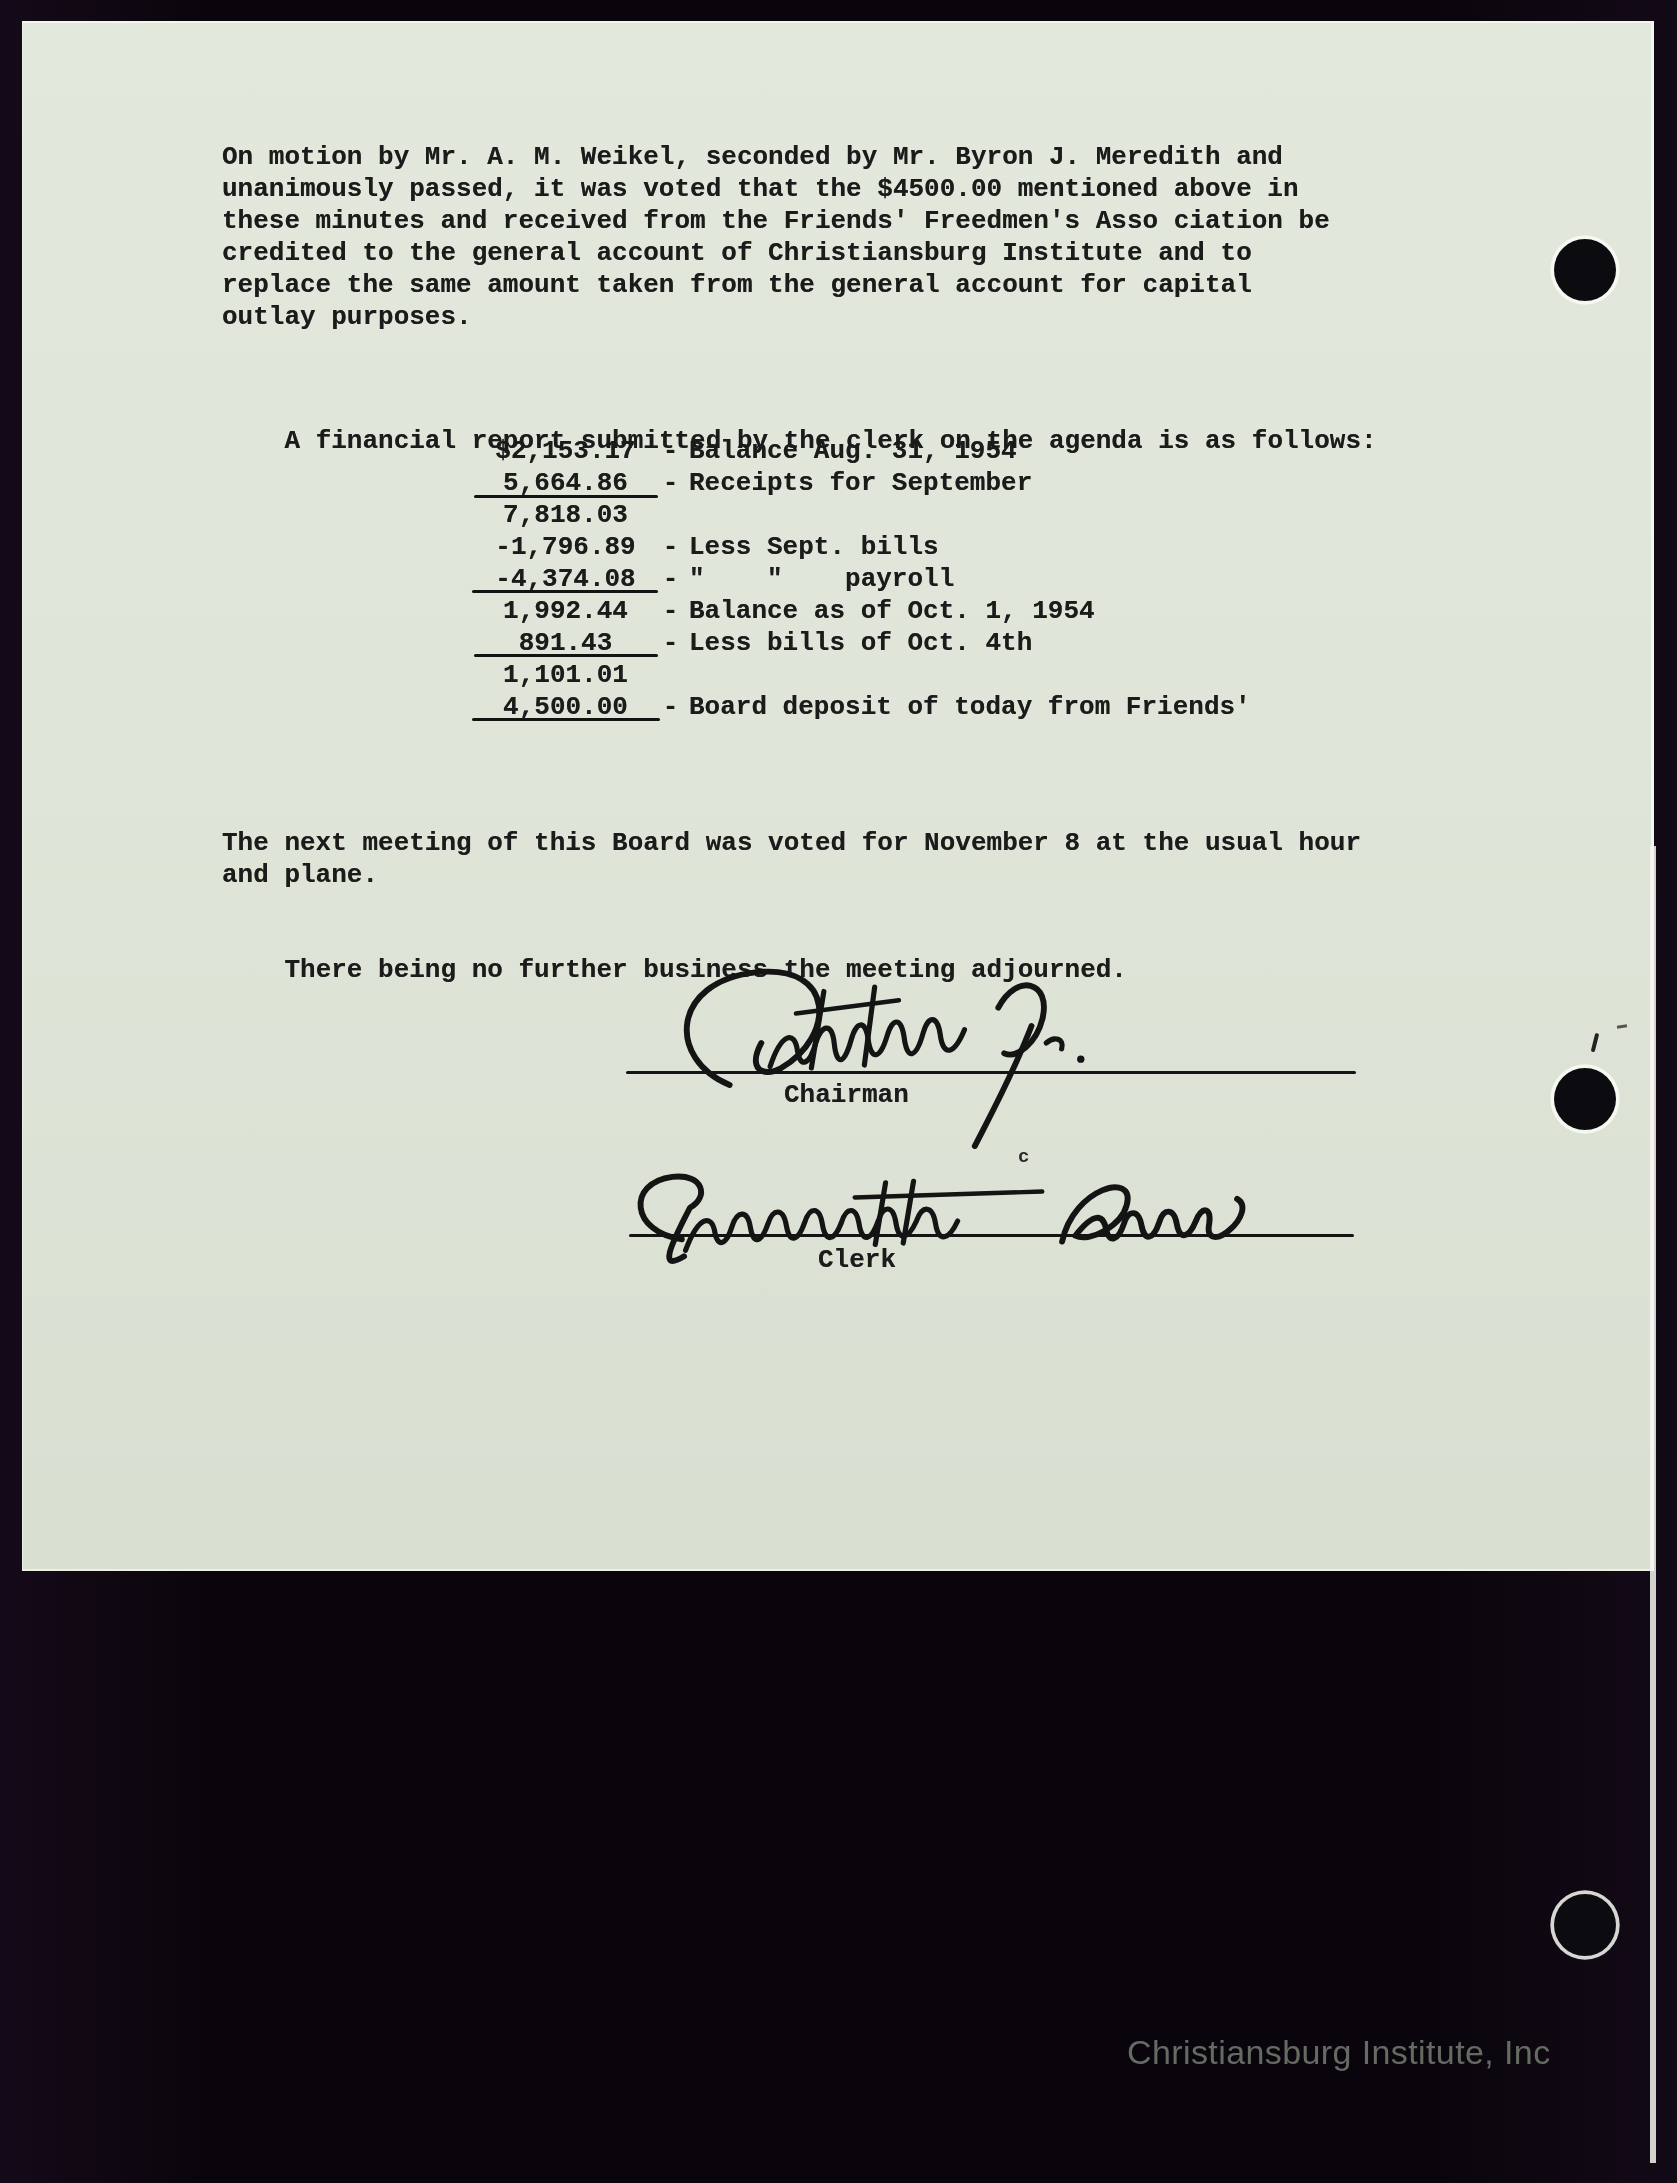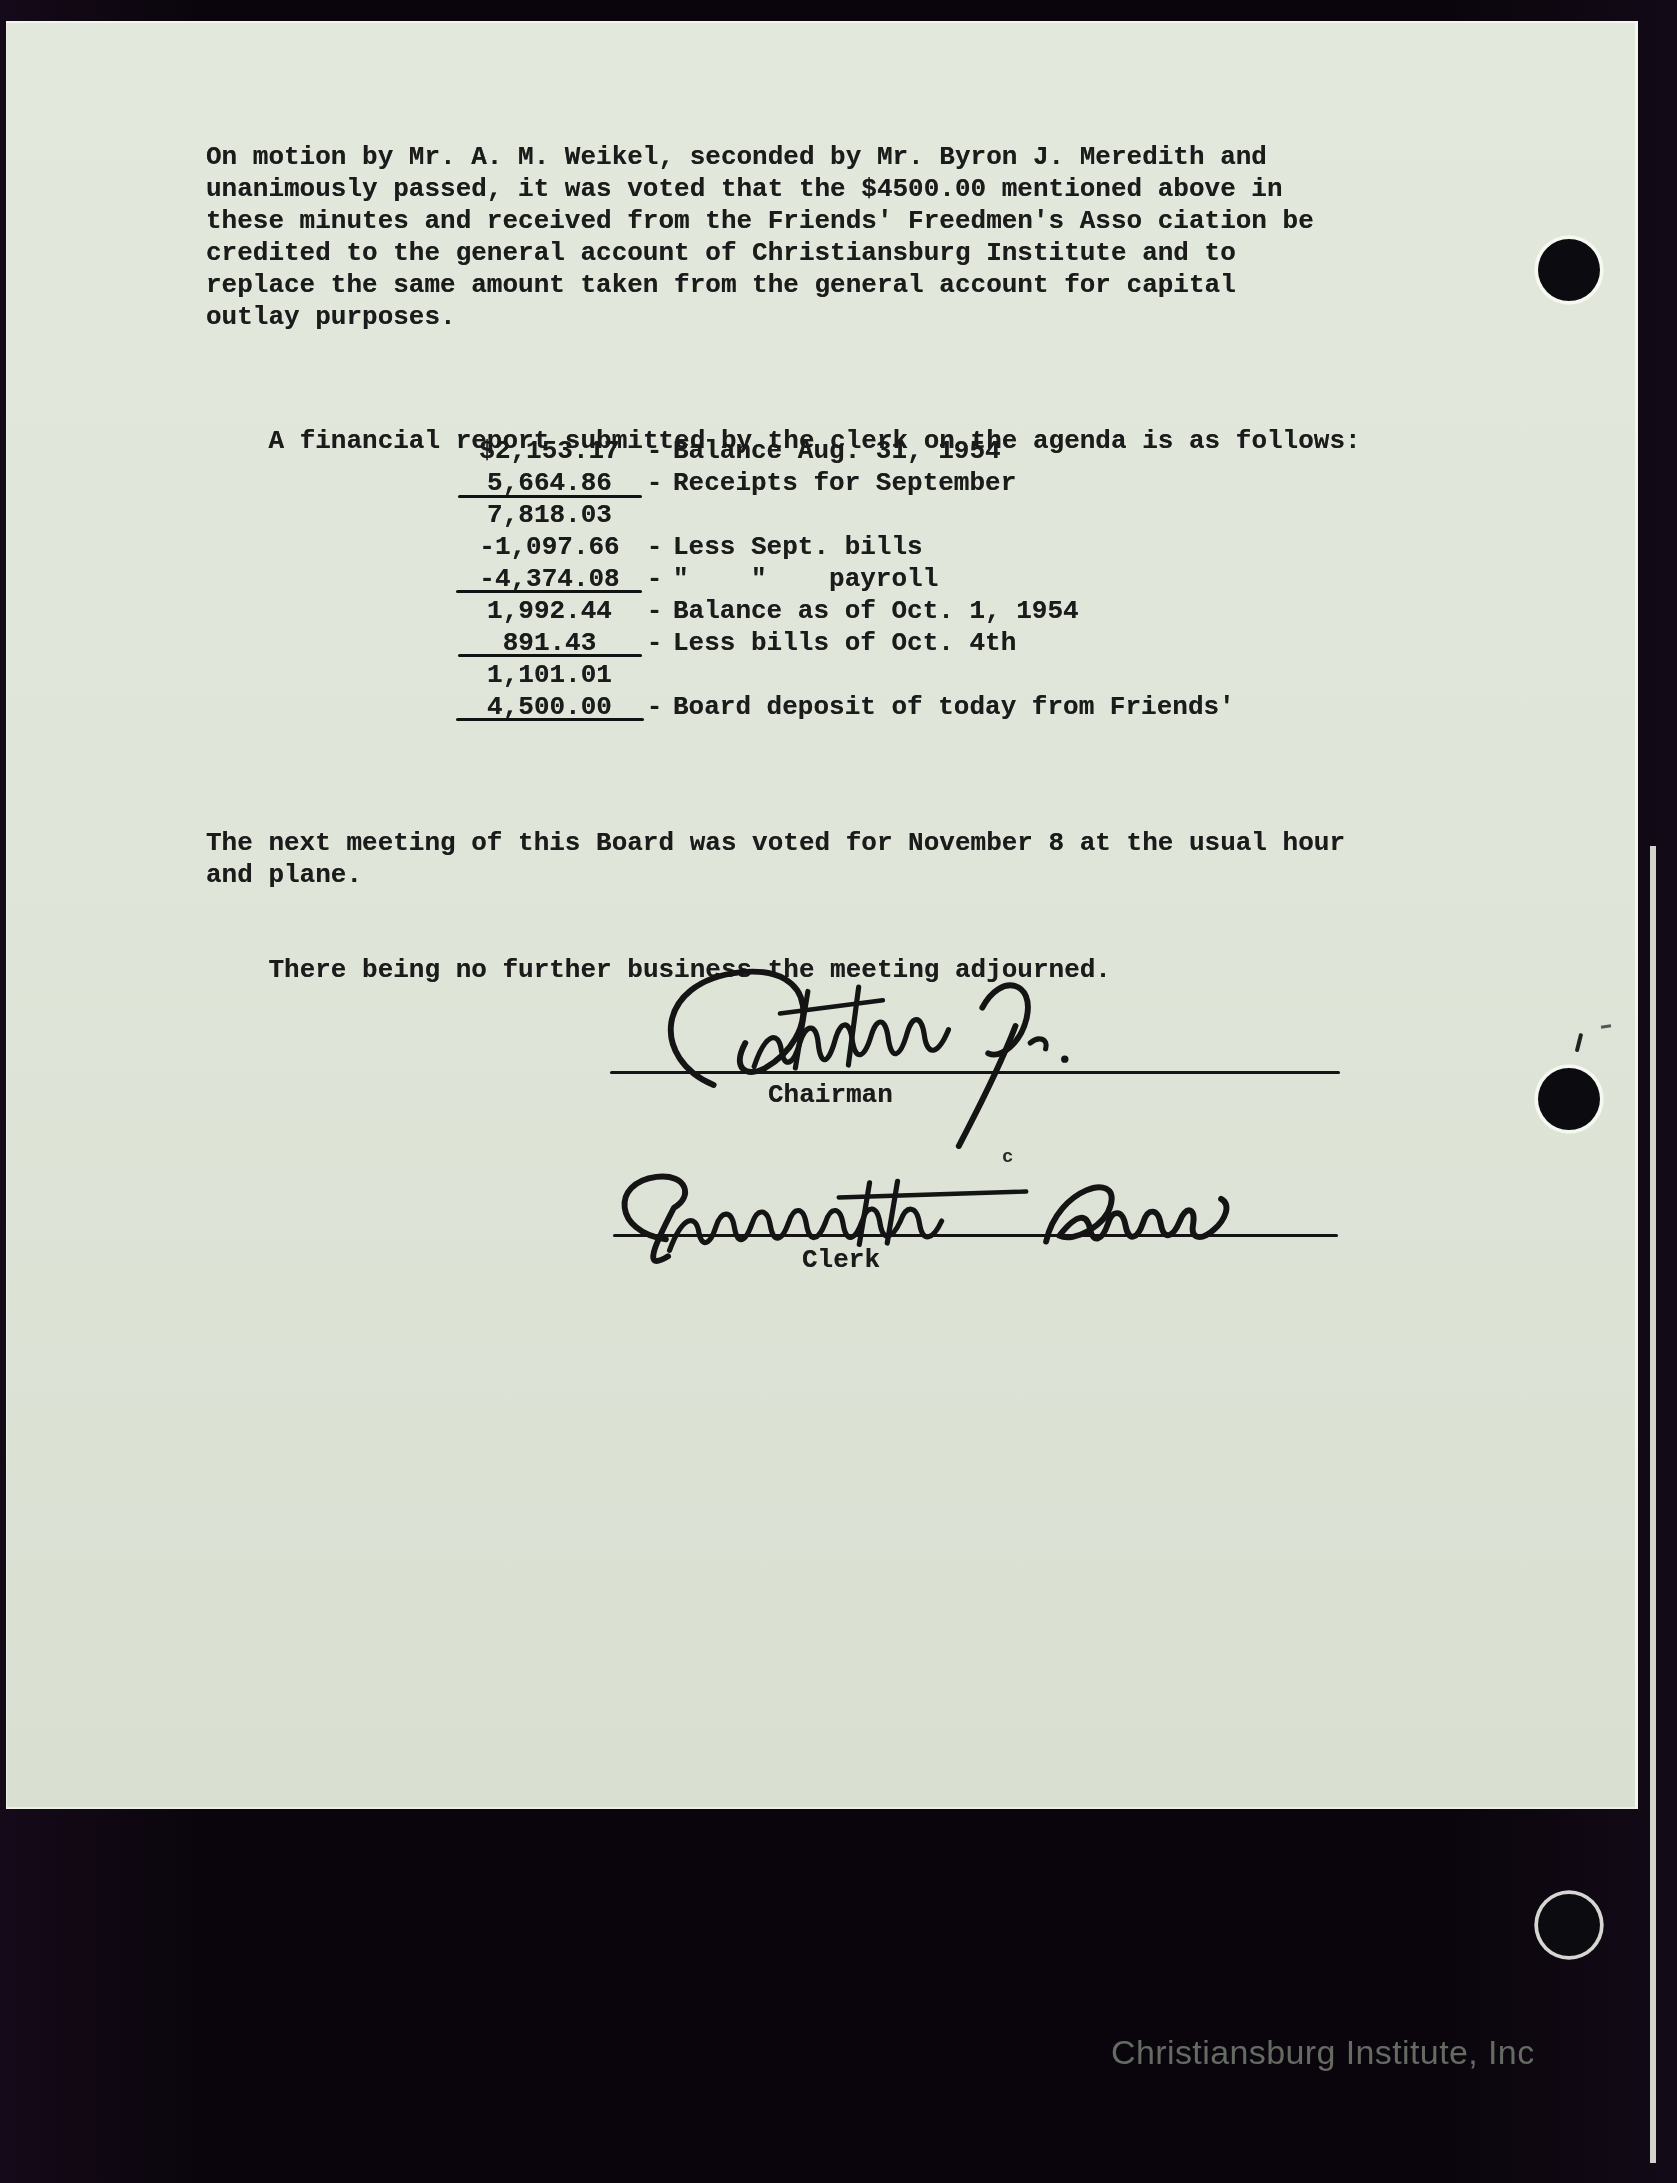--- a/index.html
+++ b/index.html
@@ -2,21 +2,21 @@
 <html style="font-size:11.8px"><head>
 <meta charset="utf-8">
 <style>
   html,body{margin:0;padding:0;}
   body{
     width:1678px;height:2183px;position:relative;overflow:hidden;
     background:linear-gradient(90deg,#150a19 0%,#0a050c 12%,#0a050c 86%,#130a17 100%);
     font-family:"Liberation Mono","DejaVu Sans Mono",monospace;
   }
   .paper{
-    position:absolute;left:6px;top:20.6px;width:1632px;height:1788px;
+    position:absolute;left:22px;top:20.6px;width:1632px;height:1550px;
     background:linear-gradient(180deg,#e3e8dd 0%,#dfe5d8 45%,#d9dfd1 100%);
     border-top:2.2px solid #f3f6ed;
     border-left:1.5px solid #eaeee3;
     border-right:3.7px solid #f4f7ee;
     border-bottom:2.2px solid #edf0e5;
     box-sizing:border-box;
   }
   .tblock{position:absolute;color:#1b1b1b;font-size:26px;line-height:32px;font-weight:700;
           text-shadow:0 0 0.4px rgba(20,20,20,.55);white-space:pre;}
   .tline{white-space:pre;}
@@ -58,21 +58,21 @@
   <div id="p1" class="tblock" style="left:199px;top:118px;"><div class="tline">On motion by Mr. A. M. Weikel, seconded by Mr. Byron J. Meredith and</div><div class="tline">unanimously passed, it was voted that the $4500.00 mentioned above in</div><div class="tline">these minutes and received from the Friends' Freedmen's Asso ciation be</div><div class="tline">credited to the general account of Christiansburg Institute and to</div><div class="tline">replace the same amount taken from the general account for capital</div><div class="tline">outlay purposes.</div></div>
 
   <div class="tblock" style="left:199px;top:370px;">
     <span>A financial report submitted by the clerk on the agenda is as follows:</span>
   </div>
 
   <div id="fin" class="fin">
       <div class="frow"><span class="amt">$2,153.17</span><span class="sep">-</span><span class="desc">Balance Aug. 31, 1954</span></div>
       <div class="frow"><span class="amt">5,664.86</span><span class="sep">-</span><span class="desc">Receipts for September</span></div>
       <div class="frow"><span class="amt">7,818.03</span><span class="sep"></span><span class="desc"></span></div>
-      <div class="frow"><span class="amt">-1,097.66</span><span class="sep">-</span><span class="desc">Less Sept. bills</span></div>
+      <div class="frow"><span class="amt">-1,796.89</span><span class="sep">-</span><span class="desc">Less Sept. bills</span></div>
       <div class="frow"><span class="amt">-4,374.08</span><span class="sep">-</span><span class="desc">"    "    payroll</span></div>
       <div class="frow"><span class="amt">1,992.44</span><span class="sep">-</span><span class="desc">Balance as of Oct. 1, 1954</span></div>
       <div class="frow"><span class="amt">891.43</span><span class="sep">-</span><span class="desc">Less bills of Oct. 4th</span></div>
       <div class="frow"><span class="amt">1,101.01</span><span class="sep"></span><span class="desc"></span></div>
       <div class="frow"><span class="amt">4,500.00</span><span class="sep">-</span><span class="desc">Board deposit of today from Friends'</span></div>
     </div>
 
   <div class="sumrule" style="left:451px;top:472px;width:184px;"></div>
   <div class="sumrule" style="left:449px;top:567px;width:186px;"></div>
   <div class="sumrule" style="left:451px;top:631px;width:184px;"></div>

